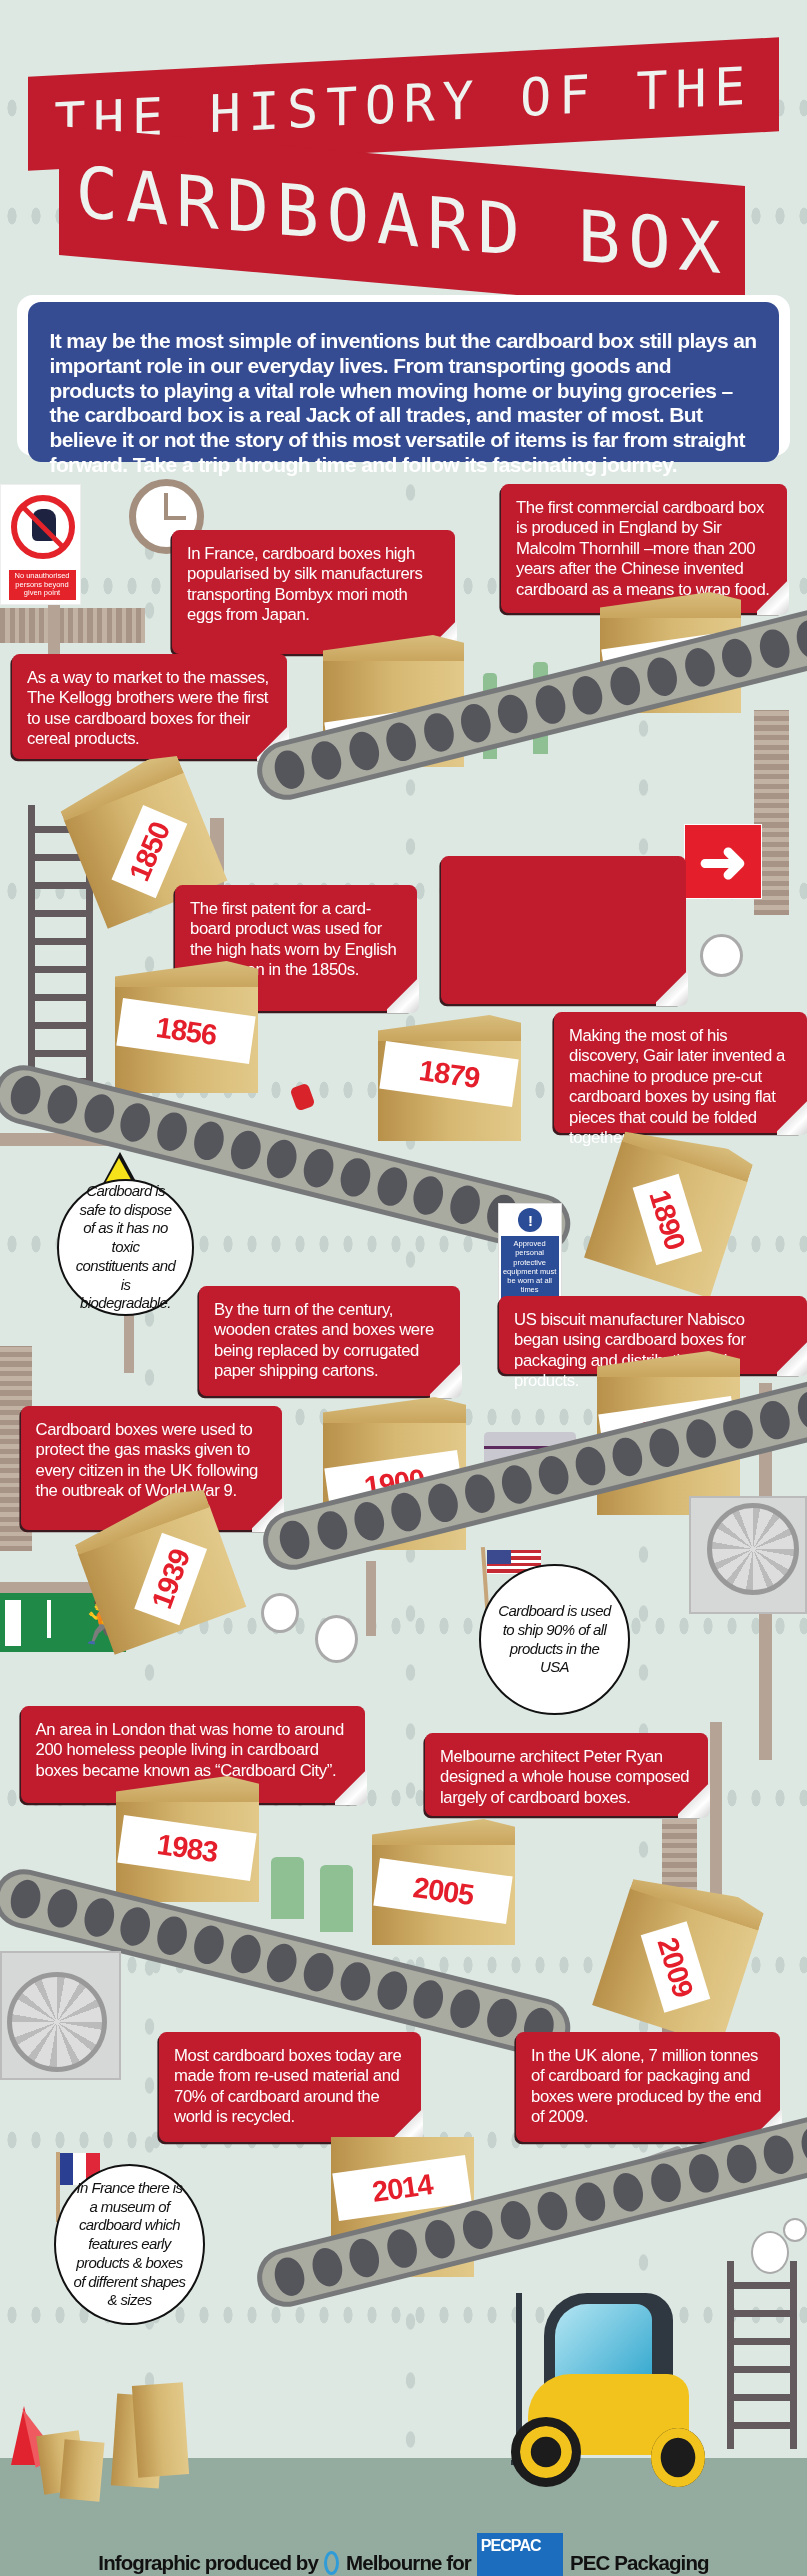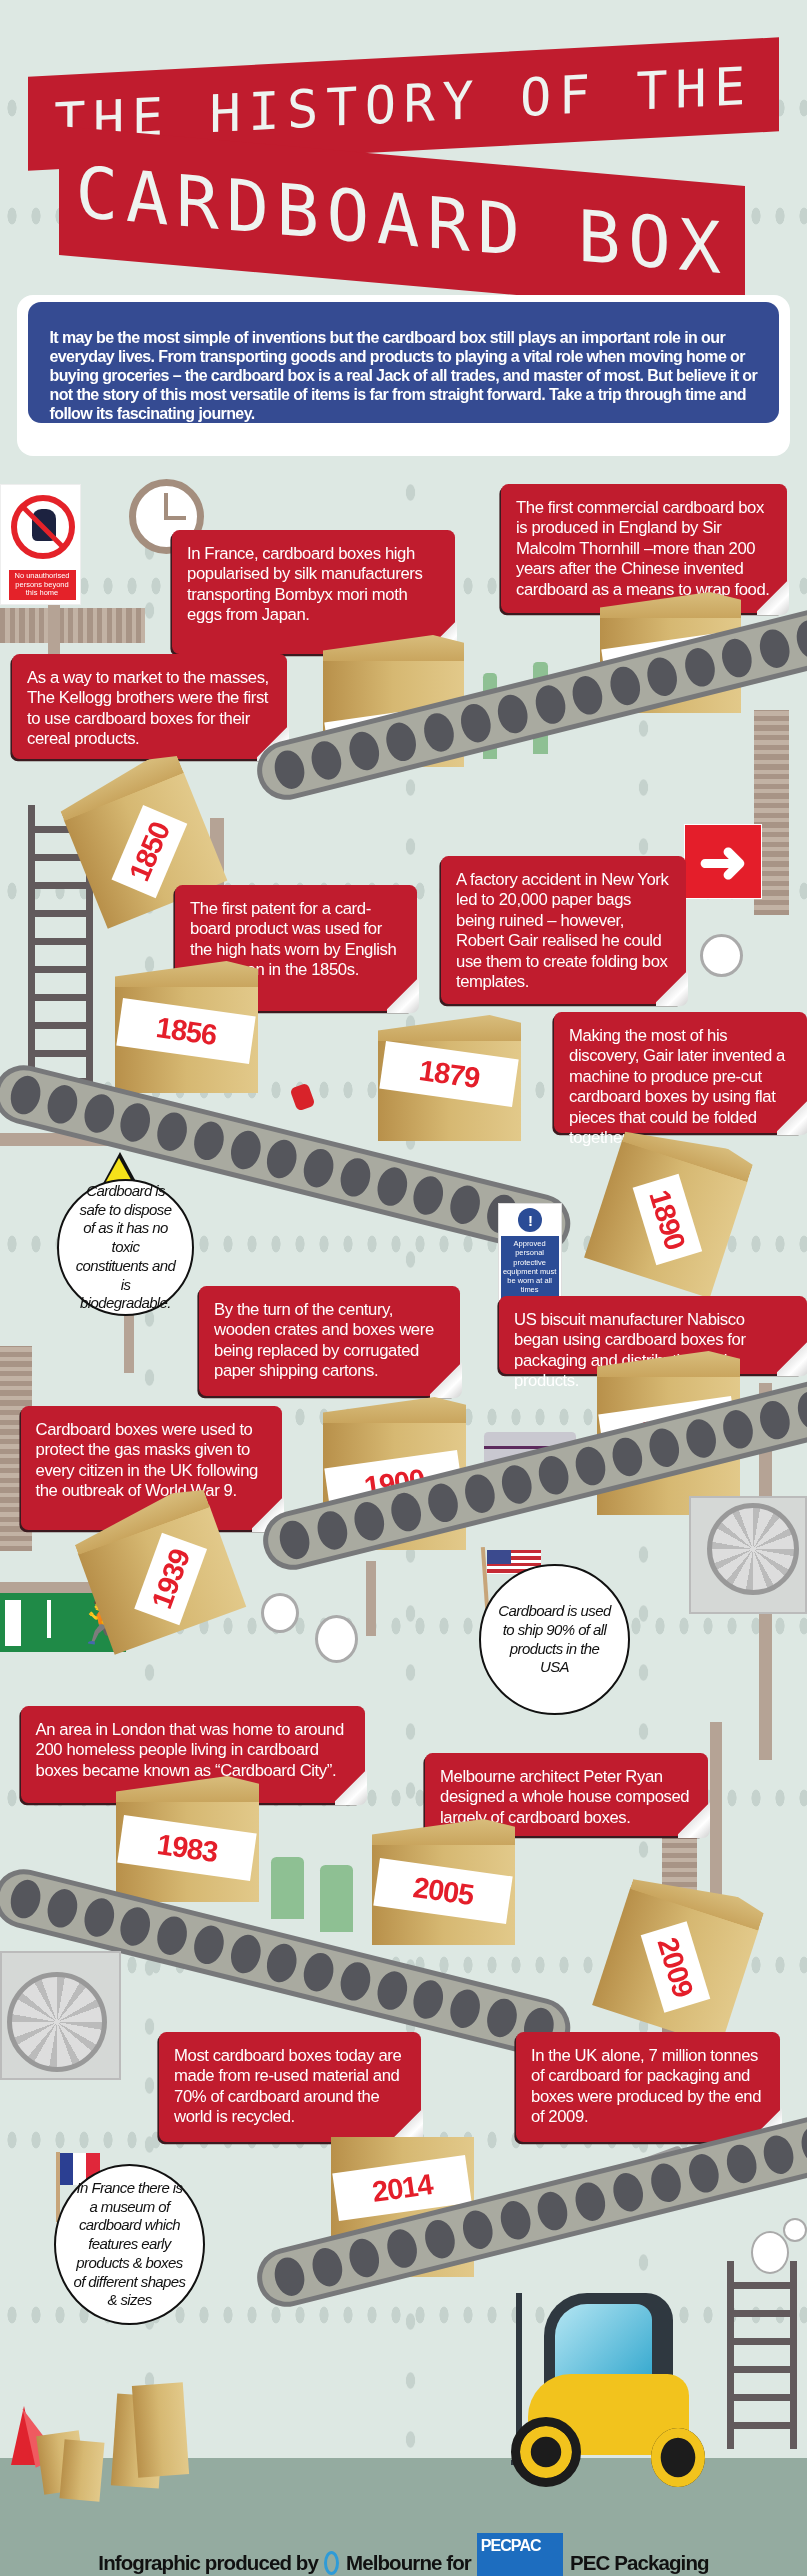--- a/index.html
+++ b/index.html
@@ -15,21 +15,21 @@
   .pipe-ribbed { position: absolute; background: repeating-linear-gradient(90deg, #a89486 0 5.4px, #c2b2a4 5.4px 9.7px); }
   .pipe-ribbed-v { position: absolute; background: repeating-linear-gradient(0deg, #a89486 0 5.4px, #c2b2a4 5.4px 9.7px); }
 
   
   .banner { position: absolute; background: #c01c2e; color: #eef3f0; font-family: "DejaVu Sans Mono", monospace; letter-spacing: 7.5px; display: flex; align-items: center; justify-content: center; }
   .banner1 { left: 28px; top: 57px; width: 751px; height: 94px; transform: skewY(-3deg); font-size: 52px; }
   .banner2 { left: 59px; top: 156px; width: 686px; height: 129px; transform: skewY(5deg); font-size: 71px; }
 
   
   .intro-outer { position: absolute; left: 17px; top: 295px; width: 773px; height: 161px; background: #fff; border-radius: 16px; }
-  .intro { position: absolute; left: 28px; top: 302px; width: 751px; height: 121px; background: #354b92; border-radius: 13px; padding: 27px 21.5px; color: #fff; font-size: 16px; font-weight: bold; line-height: 1.18; letter-spacing: -0.6px; }
+  .intro { position: absolute; left: 28px; top: 302px; width: 751px; height: 160px; background: #354b92; border-radius: 13px; padding: 27px 21.5px; color: #fff; font-size: 21px; font-weight: bold; line-height: 1.18; letter-spacing: -0.6px; }
 
   
   .note { position: absolute; background: #c01c2e; color: #fff; border-radius: 7.5px; padding: 14px 15px; font-size: 16.7px; line-height: 1.22; letter-spacing: -0.4px; box-shadow: -1.6px 2.2px 0 #3b1a1f; }
   .note .curl { position: absolute; right: -2.2px; bottom: -2.2px; width: 32px; height: 38px;
     background: linear-gradient(135deg, transparent 48%, #e8e8e8 50%, #ffffff 70%, #cfcfcf 100%); border-bottom-right-radius: 7.5px; }
 
   
   .box { position: absolute; background: linear-gradient(90deg, #b8904a 0%, #d6b872 50%, #e2c98a 100%); }
   .box .lid { position: absolute; left: 0; top: -24px; width: 100%; height: 26px; background: linear-gradient(180deg, #d8bd7c, #c9a55e); clip-path: polygon(0 60%, 78% 0, 100% 30%, 100% 100%, 0 100%); }
   .box .label { position: absolute; left: 4.3px; right: 4.3px; height: 48px; background: #fff; color: #e41e2a; font-weight: bold; font-size: 29px; display: flex; align-items: center; justify-content: center; letter-spacing: -1.1px; }
@@ -86,21 +86,21 @@
 </div>
 
 <div class="intro-outer"></div>
 <div class="intro">It may be the most simple of inventions but the cardboard box still plays an important role in our everyday lives. From transporting goods and products to playing a vital role when moving home or buying groceries – the cardboard box is a real Jack of all trades, and master of most. But believe it or not the story of this most versatile of items is far from straight forward. Take a trip through time and follow its fascinating journey.</div>
 
 <div class="abs" style="left:0;top:484px;width:81px;height:121px;background:#fff;border:1.1px solid #eee;">
   <div class="abs" style="left:9.7px;top:9.7px;width:64px;height:64px;border:6px solid #e42229;border-radius:50%;background:#fff;">
     <div class="abs" style="left:15px;top:8px;width:24px;height:32px;background:#1c2240;border-radius:9.7px 9.7px 5.4px 5.4px;"></div>
     <div class="abs" style="left:24px;top:-3.2px;width:5.4px;height:59px;background:#e42229;transform:rotate(-45deg);"></div>
   </div>
-  <div class="abs" style="left:7.5px;top:85px;width:67px;height:30px;background:#e42229;color:#fff;font-size:7.5px;line-height:8.6px;text-align:center;padding:2.2px;">No unauthorised persons beyond this home</div>
+  <div class="abs" style="left:7.5px;top:85px;width:67px;height:30px;background:#e42229;color:#fff;font-size:7.5px;line-height:8.6px;text-align:center;padding:2.2px;">No unauthorised persons beyond given point</div>
 </div>
 
 <div class="abs" style="left:129px;top:479px;width:75px;height:75px;border:7.5px solid #a48e7e;border-radius:50%;background:#fff;">
   <div class="abs" style="left:28px;top:6.5px;width:4.3px;height:27px;background:#a48e7e;"></div>
   <div class="abs" style="left:28px;top:30px;width:21.5px;height:4.3px;background:#a48e7e;"></div>
 </div>
 
 <div class="note" style="left:172px;top:530px;width:283px;height:124px;">
   <span>In France, cardboard boxes high popularised by silk manufacturers transporting Bombyx mori moth eggs from Japan.</span><div class="curl"></div>
 </div>
@@ -150,21 +150,21 @@
   <div class="label" style="top:38px;transform:rotate(-45deg);width:81px;left:27px;">1850</div>
 </div>
 
 <div class="abs" style="left:684px;top:824px;width:78px;height:75px;background:#e41e2a;border:1.6px solid #fff;color:#fff;font-size:59px;font-weight:bold;display:flex;align-items:center;justify-content:center;">➜</div>
 
 <div class="note" style="left:175px;top:885px;width:242px;height:126px;">
   <span>The first patent for a card-board product was used for the high hats worn by English gentlemen in the 1850s.</span><div class="curl"></div>
 </div>
 
 <div class="note" style="left:441px;top:856px;width:245px;height:148px;">
-  <span>A factory accident in New York led to 20,000 paper bags being ruined – however, Robert Gair realised he could use them to create folding box templates.</span><div class="curl"></div>
+  <div class="curl"></div>
 </div>
 
 <div class="abs" style="left:700px;top:934px;width:43px;height:43px;border:3.2px solid #aaa;border-radius:50%;background:#fff;"></div>
 
 <div class="note" style="left:554px;top:1012px;width:253px;height:121px;">
   <span>Making the most of his discovery, Gair later invented a machine to produce pre-cut cardboard boxes by using flat pieces that could be folded together.</span><div class="curl"></div>
 </div>
 
 <div class="box" style="left:115px;top:985px;width:143px;height:108px;">
   <div class="lid"></div>
@@ -275,21 +275,21 @@
 </div>
 <div class="abs" style="left:483px;top:1547px;width:4.3px;height:62px;background:#c7a57a;transform:rotate(-4deg);"></div>
 <div class="circle" style="left:479px;top:1564px;width:151px;height:151px;">
   <span>Cardboard is used to ship 90% of all products in the USA</span>
 </div>
 
 <div class="note" style="left:20.5px;top:1706px;width:344px;height:97px;">
   <span>An area in London that was home to around 200 homeless people living in cardboard boxes became known as “Cardboard City”.</span><div class="curl"></div>
 </div>
 
-<div class="note" style="left:425px;top:1733px;width:283px;height:83px;margin-top:20px;">
+<div class="note" style="left:425px;top:1733px;width:283px;height:83px;">
   <span>Melbourne architect Peter Ryan designed a whole house composed largely of cardboard boxes.</span><div class="curl"></div>
 </div>
 
 <div class="box" style="left:116px;top:1800px;width:143px;height:102px;">
   <div class="lid"></div>
   <div class="label" style="top:24px;transform:rotate(8deg);">1983</div>
 </div>
 <div class="abs" style="left:271px;top:1857px;width:33px;height:62px;background:#8ec093;border-radius:5.4px 5.4px 0 0;"></div>
 <div class="abs" style="left:320px;top:1865px;width:33px;height:67px;background:#8ec093;border-radius:5.4px 5.4px 0 0;"></div>
 <div class="box" style="left:372px;top:1843px;width:143px;height:102px;">

